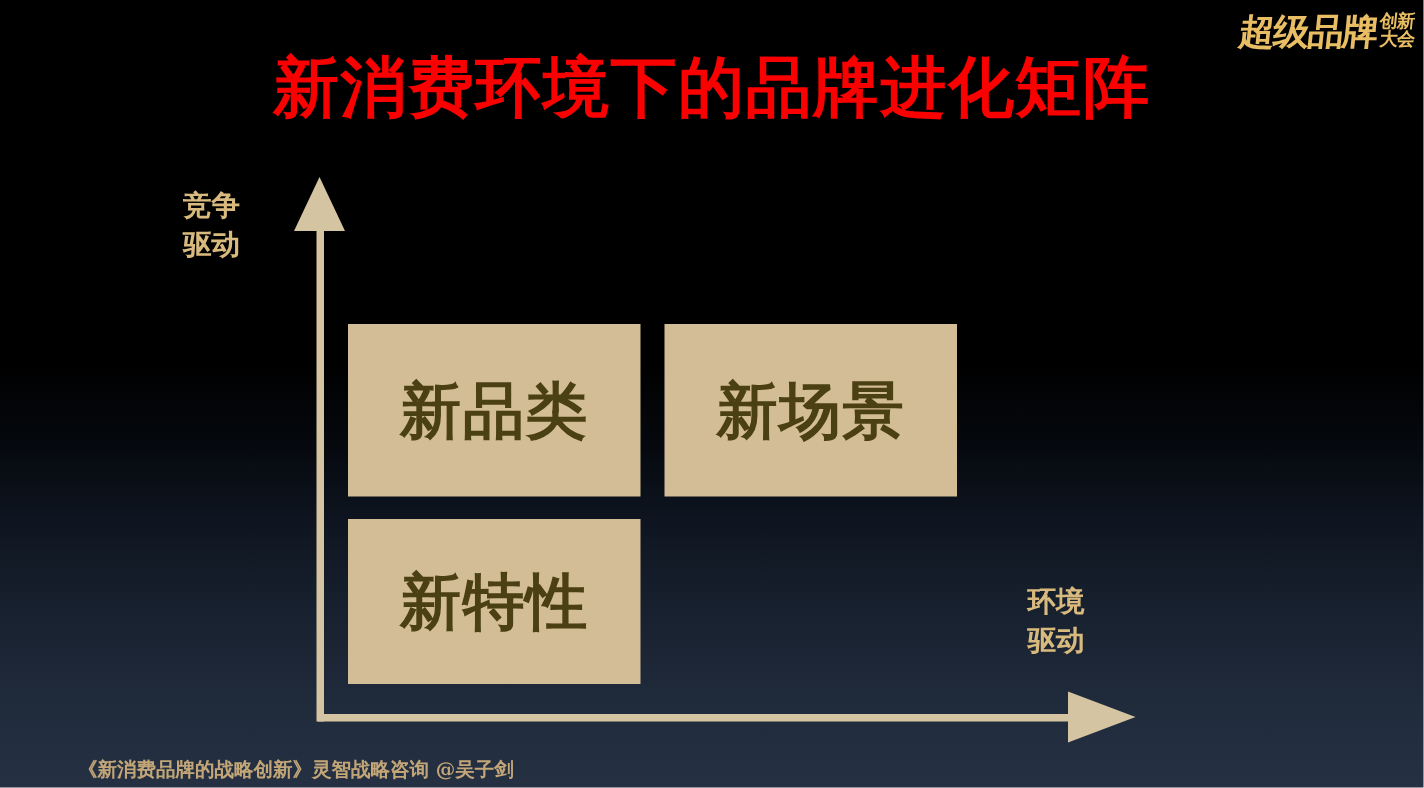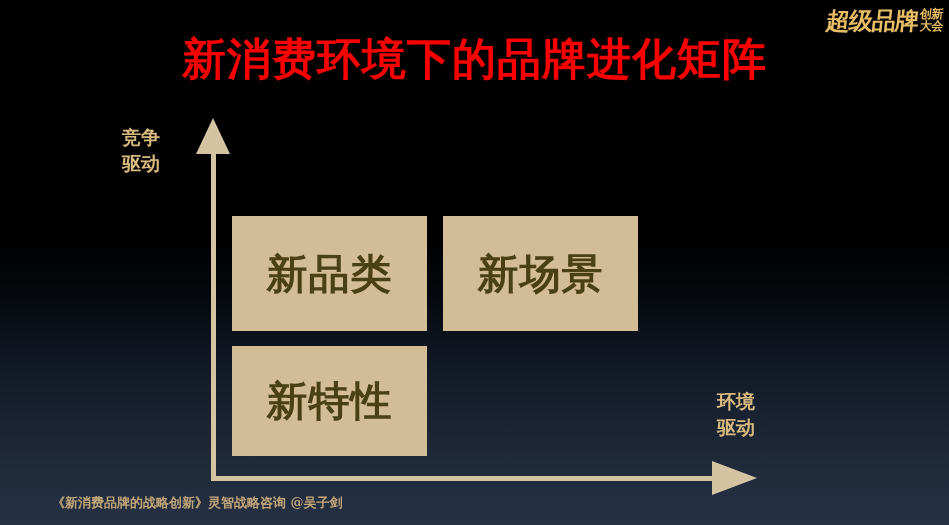--- a/index.html
+++ b/index.html
@@ -124,21 +124,21 @@
     line-height: 26px;
     color: #d9ba7e;
     text-align: left;
     white-space: nowrap;
   }
   #label-y {
     left: 122px;
     top: 124px;
   }
   #label-x {
-    left: 717px;
+    left: 685px;
     top: 388px;
   }
 
   
   #matrix {
     position: absolute;
     left: 232px;
     top: 200px;
     width: 406px;
     height: 292px;
@@ -162,21 +162,21 @@
     line-height: 48px;
     letter-spacing: 1px;
     color: #4b3f14;
     white-space: nowrap;
   }
 
   
   #footer {
     position: absolute;
     left: 52px;
-    bottom: 13px;
+    bottom: 2px;
     font-family: "DejaVu Serif", "Liberation Serif", serif;
     font-weight: bold;
     font-size: 13px;
     line-height: 18px;
     color: #c2a678;
     white-space: nowrap;
   }
 </style>
 </head>
 <body>

